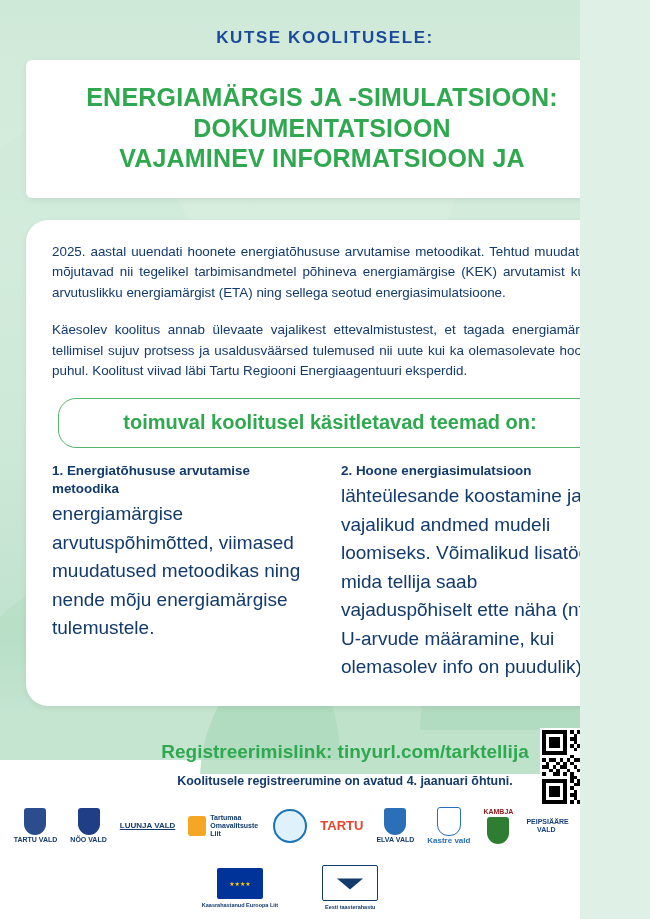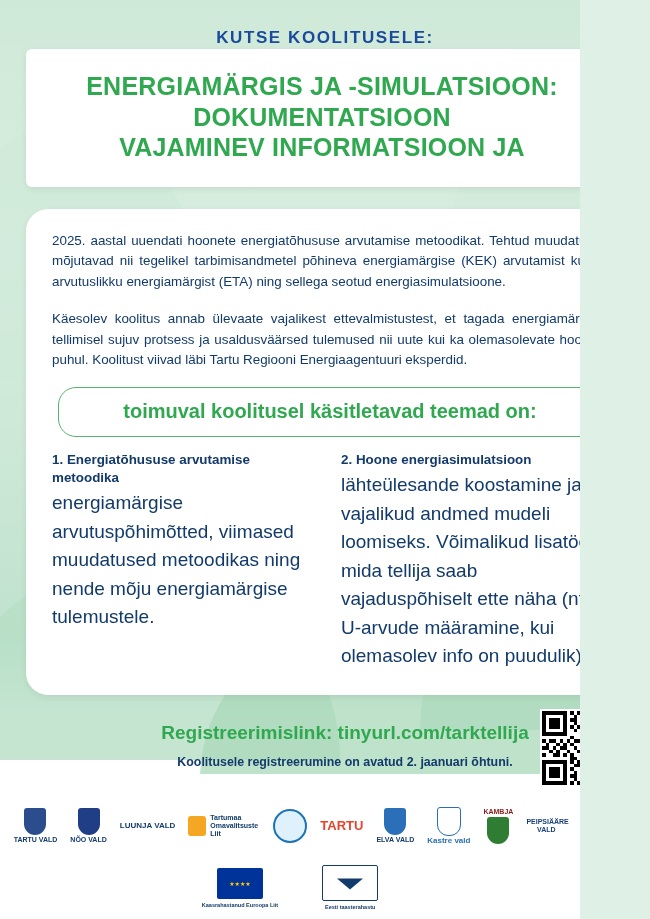--- a/index.html
+++ b/index.html
@@ -58,21 +58,21 @@
   .kicker {
     text-align: center;
     font-size: 17px;
     font-weight: bold;
     letter-spacing: 1.6px;
     color: #1b4a9c;
     margin-top: 28px;
   }
 
   .title-card {
-    margin: 1px 26px 0 26px;
+    margin: 12px 26px 0 26px;
     background: #ffffff;
     border-radius: 6px;
     padding: 22px 32px 24px 26px;
     box-shadow: 0 2px 6px rgba(0,0,0,.07);
   }
   .title-card .line {
     text-align: center;
     font-size: 25px;
     line-height: 1.22;
     font-weight: bold;
@@ -124,21 +124,21 @@
     line-height: 1.35;
   }
   .col p {
     margin: 0;
     font-size: 19px;
     line-height: 1.5;
     color: #123a6b;
   }
 
   .reg-block {
-    margin-top: 26px;
+    margin-top: 34px;
     position: relative;
     height: 96px;
     padding-left: 40px;
   }
   .reg-link {
     text-align: center;
     font-size: 19px;
     font-weight: bold;
     color: #2fa84f;
     padding: 0 86px;
@@ -280,21 +280,21 @@
         </div>
         <div class="col">
           <h3>2. Hoone energiasimulatsioon</h3>
           <p>lähteülesande koostamine ja vajalikud andmed mudeli loomiseks. Võimalikud lisatööd, mida tellija saab vajaduspõhiselt ette näha (nt U-arvude määramine, kui olemasolev info on puudulik).</p>
         </div>
       </div>
     </div>
 
     <div class="reg-block">
       <div class="reg-link">Registreerimislink: tinyurl.com/tarktellija</div>
-      <div class="reg-note">Koolitusele registreerumine on avatud 2. jaanuari õhtuni.</div>
+      <div class="reg-note">Koolitusele registreerumine on avatud 4. jaanuari õhtuni.</div>
 
       <div class="qr">
         <svg width="74" height="74" viewBox="0 0 21 21" shape-rendering="crispEdges" aria-hidden="true">
           <rect width="21" height="21" fill="#ffffff"></rect>
           <g fill="#000000">
             <rect x="0" y="0" width="7" height="1"></rect>
               <rect x="0" y="6" width="7" height="1"></rect>
             <rect x="0" y="0" width="1" height="7"></rect>
               <rect x="6" y="0" width="1" height="7"></rect>
             <rect x="2" y="2" width="3" height="3"></rect>
@@ -410,21 +410,21 @@
   <div class="logos">
     <div class="logo stacked">
       <div class="shield"></div>
       <div class="logo-txt">TARTU VALD</div>
     </div>
     <div class="logo stacked">
       <div class="shield" style="background:#1f3e86;"></div>
       <div class="logo-txt">NÕO VALD</div>
     </div>
     <div class="logo">
-      <div class="logo-txt" style="font-size:8px;">LUUNJA VALD</div>
+      <div class="logo-txt" style="font-size:8px;text-decoration:underline;">LUUNJA VALD</div>
     </div>
     <div class="logo">
       <div style="width:18px;height:20px;background:#f5a623;border-radius:3px;"></div>
       <div class="logo-txt" style="white-space:normal;width:50px;text-align:left;">Tartumaa Omavalitsuste Liit</div>
     </div>
     <div class="logo">
       <div style="width:30px;height:30px;border:2px solid #1b74b8;border-radius:50%;background:#dff1fb;"></div>
     </div>
     <div class="logo">
       <div class="logo-txt" style="font-size:13px;color:#e8442c;">TARTU</div>

